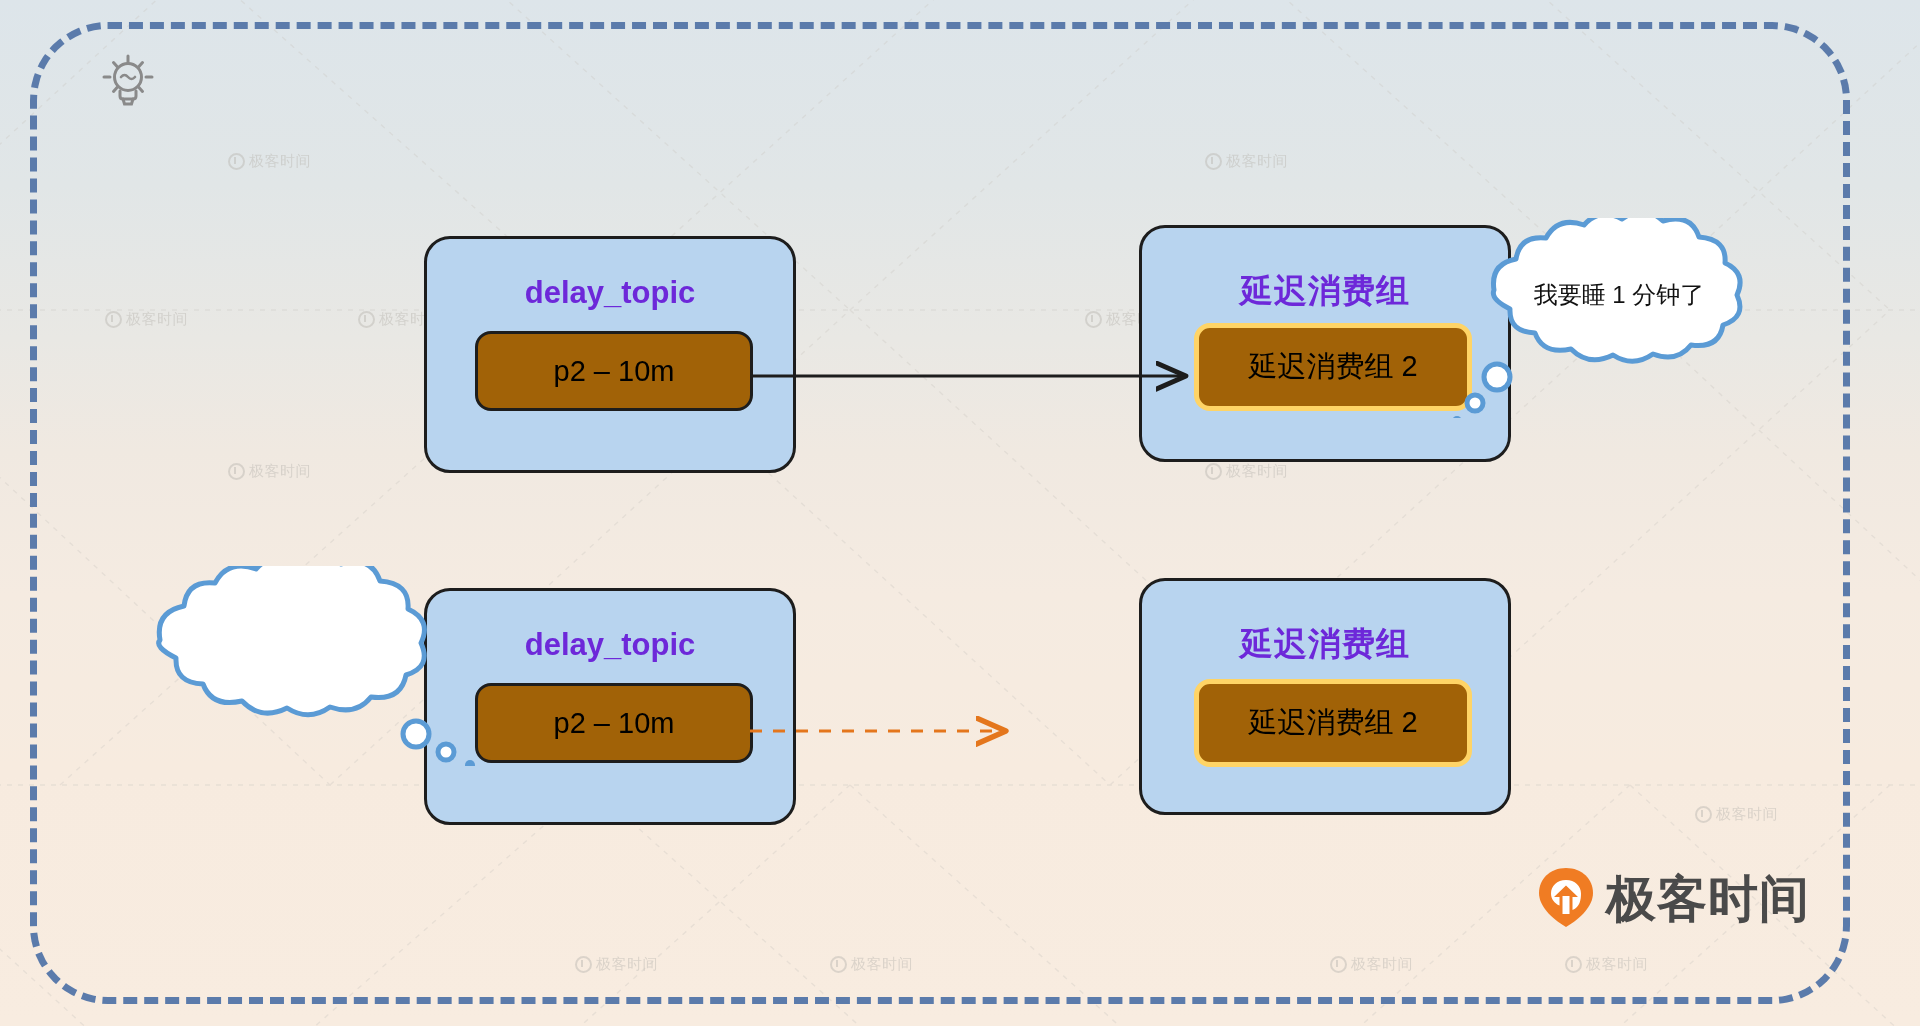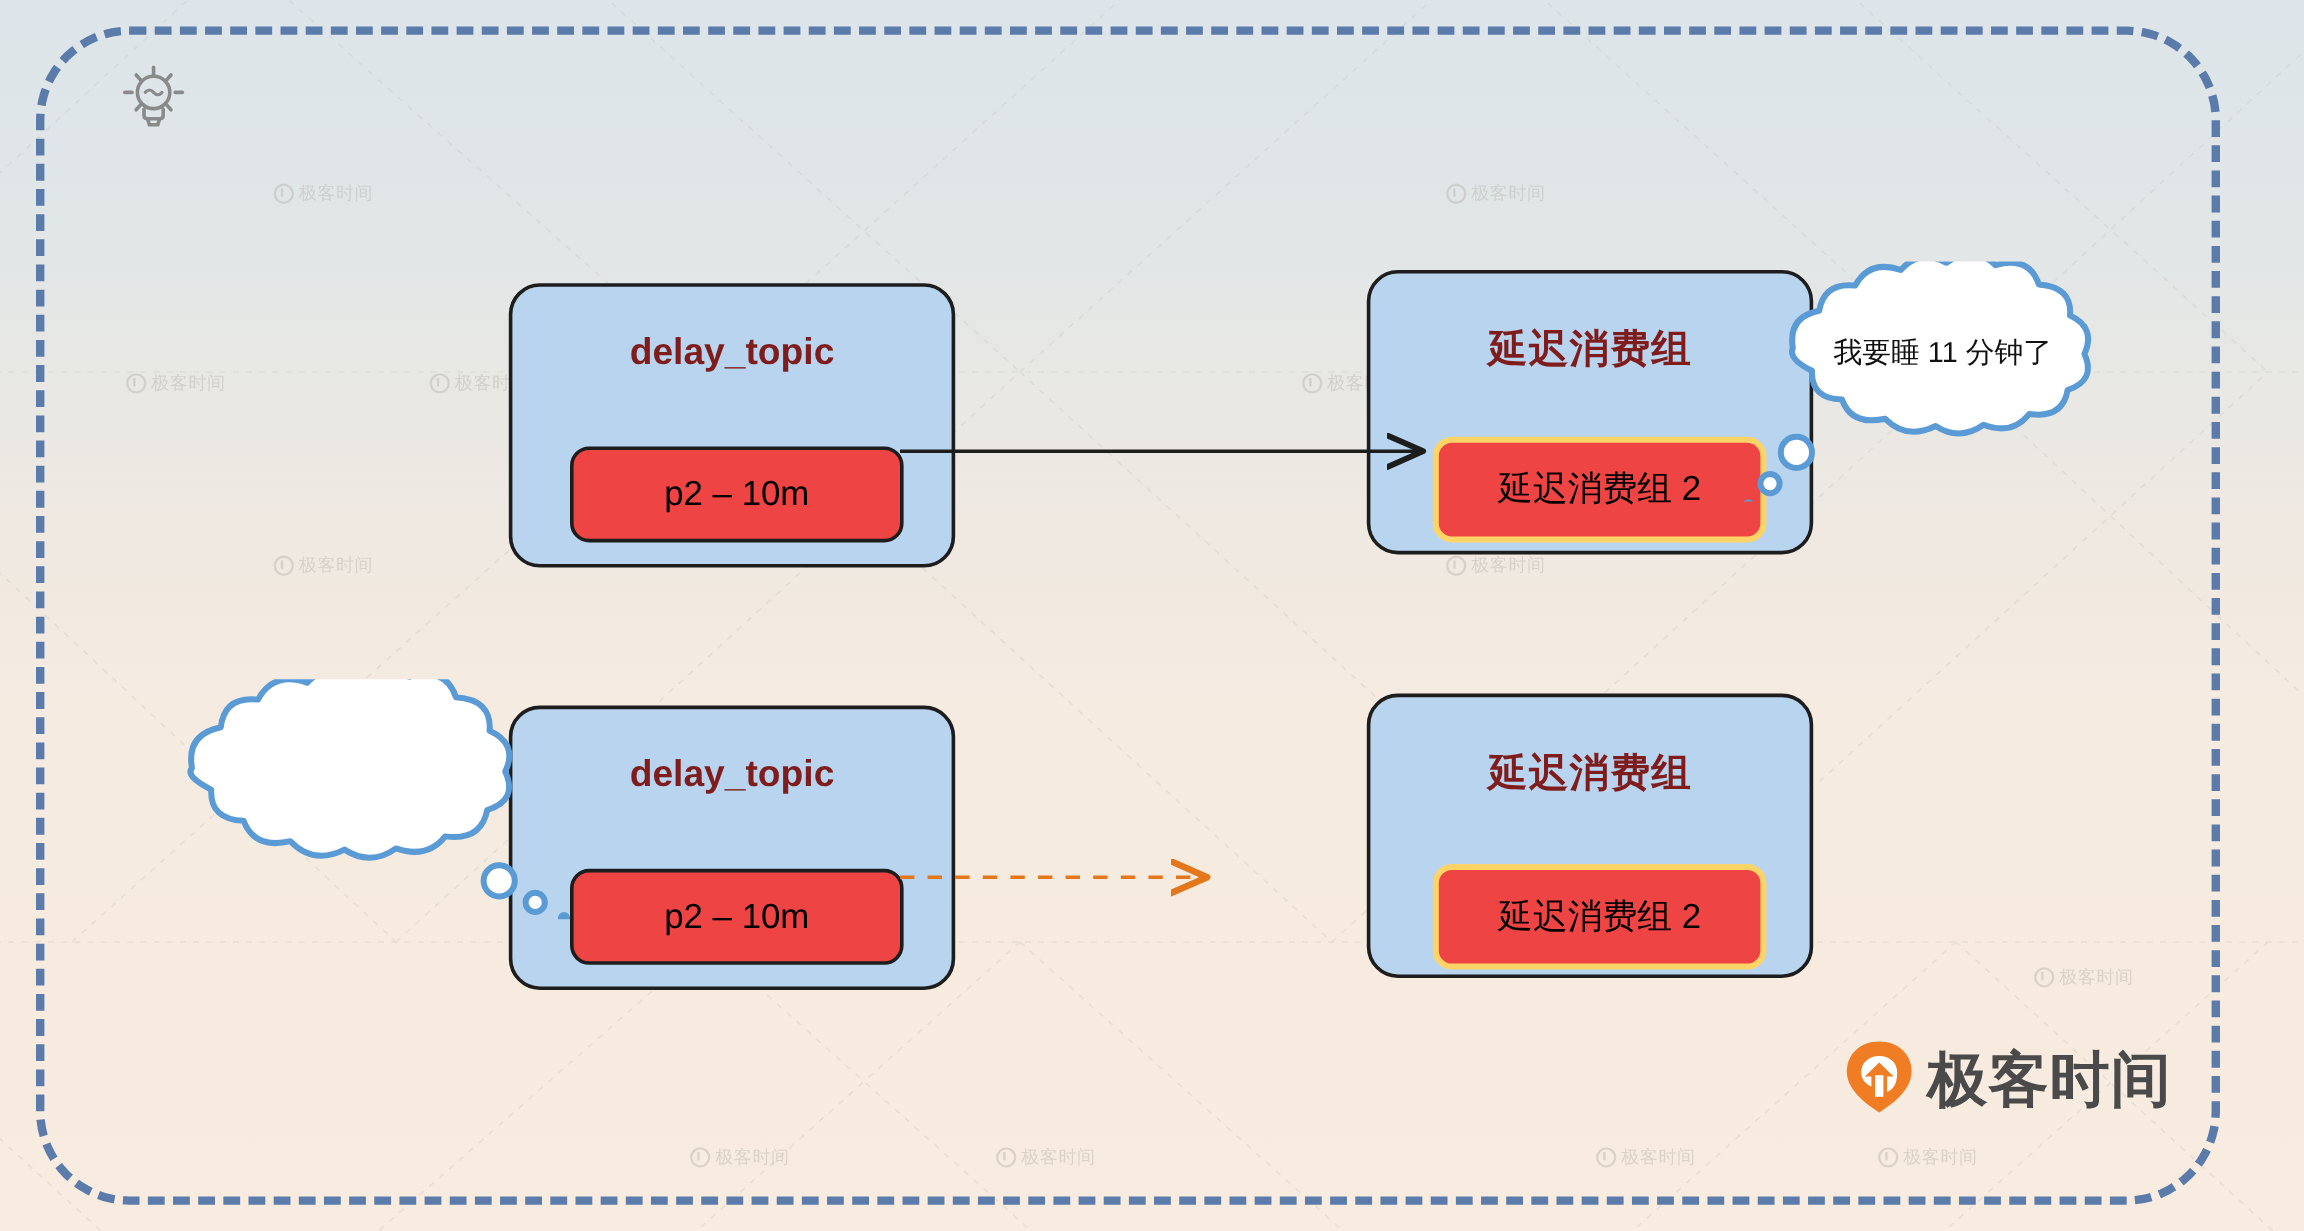--- a/index.html
+++ b/index.html
@@ -104,32 +104,31 @@
     border: 3px solid #1d1d1d;
     border-radius: 26px;
     box-sizing: border-box;
   }
   .group-title {
     position: absolute;
     left: 0;
     right: 0;
     text-align: center;
     font-weight: bold;
-    color: #7f1d1d;
+    color: #6d28d9;
     white-space: nowrap;
   }
   .inner-box {
     position: absolute;
-    background: #ef4444;
+    background: #a16207;
     box-sizing: border-box;
     display: flex;
     align-items: center;
     justify-content: center;
     white-space: nowrap;
-    margin-top: 41px;
   }
   .inner-box.dark {
     border: 3px solid #1d1d1d;
     border-radius: 16px;
   }
   .inner-box.gold {
     border: 5px solid #ffd466;
     border-radius: 16px;
   }
 
@@ -347,21 +346,21 @@
                  q -28 6 -36 -16
                  q -26 -1 -25 -24
                  q -20 -10 -16 -19 Z"></path>
       </g>
       <g fill="#ffffff" stroke="#5b9bd5" stroke-width="5">
         <circle cx="49" cy="159" r="13"></circle>
         <circle cx="27" cy="185" r="8"></circle>
       </g>
       <circle cx="9" cy="203" r="5" fill="#5b9bd5"></circle>
     </svg>
-    <div class="bubble-text" style="left:46px; top:60px; width:250px;">我要睡 11 分钟了</div>
+    <div class="bubble-text" style="left:46px; top:60px; width:250px;">我要睡 1 分钟了</div>
   </div>
 
   <div class="thought" id="thought-crash" style="left:130px; top:566px; width:360px; height:200px;">
     <svg width="360" height="200" viewBox="0 0 360 200">
       <g fill="#ffffff" stroke="#5b9bd5" stroke-width="5" stroke-linejoin="round">
         <path d="M 30 74
                  q -5 -28 24 -34
                  q 3 -26 31 -23
                  q 13 -24 41 -14
                  q 17 -19 41 -7

